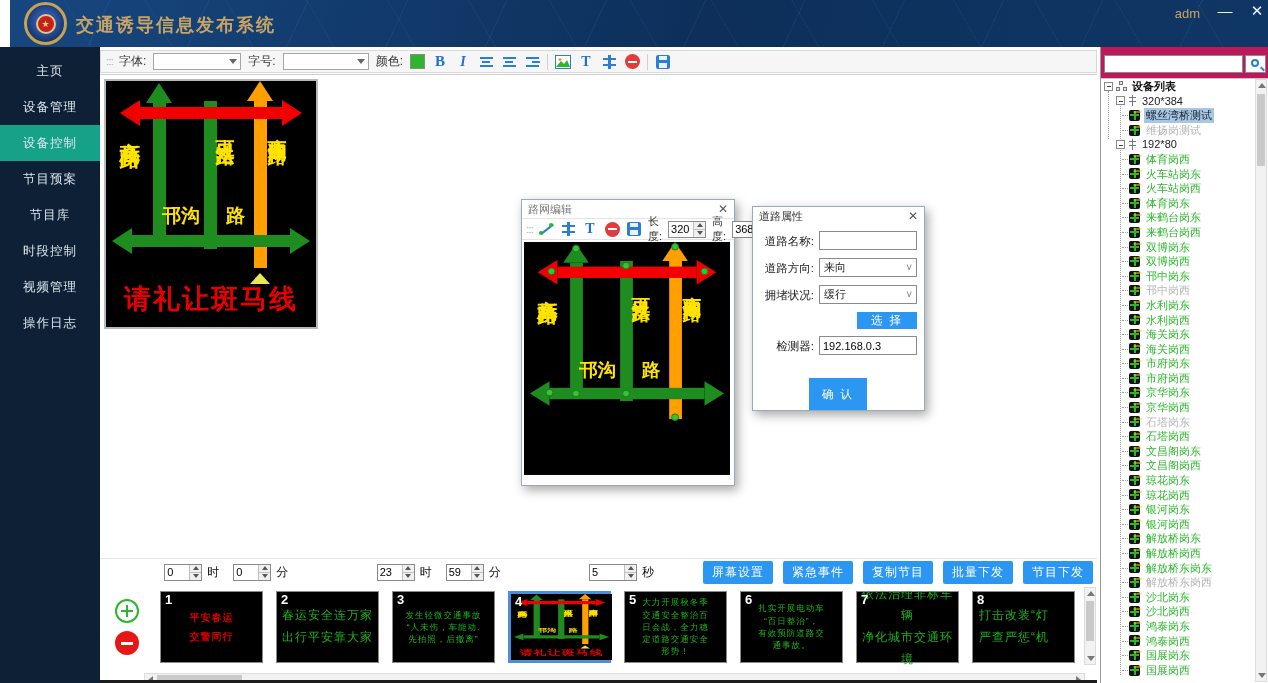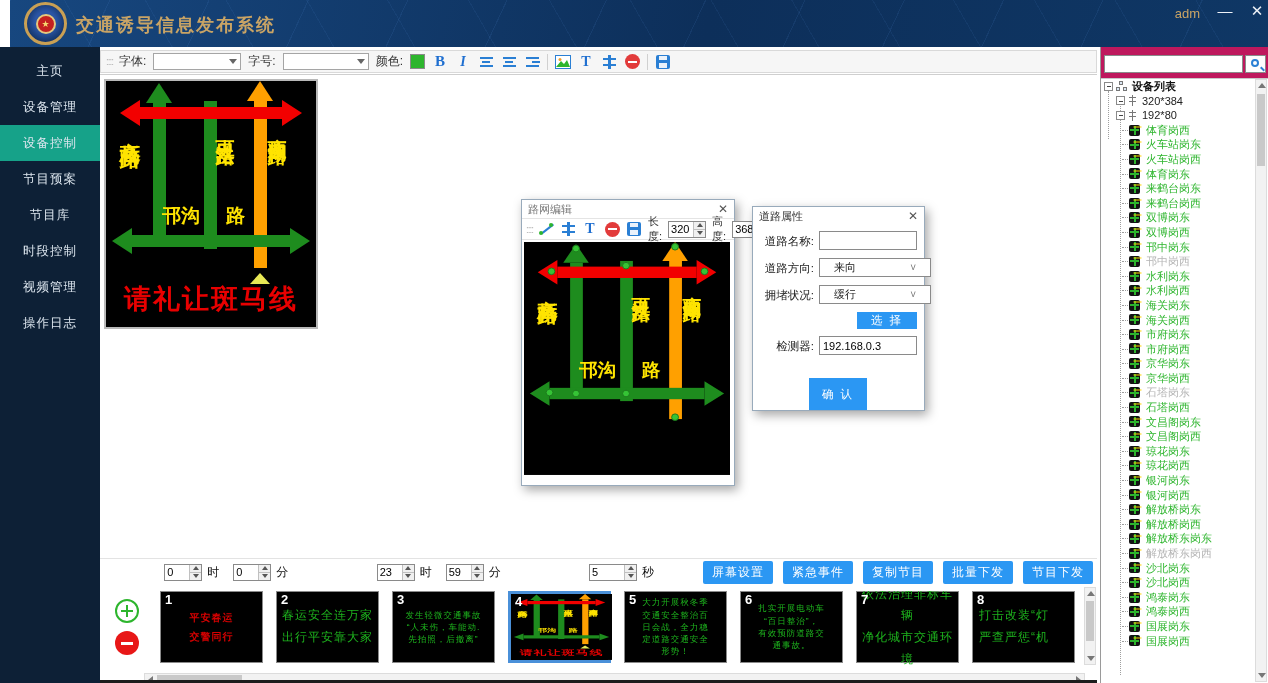--- a/index.html
+++ b/index.html
@@ -112,22 +112,22 @@
   .disk-ico::before { content:''; position:absolute; left:3px; top:1px; width:8px; height:4px; background:#eaf2fb; }
   .disk-ico::after { content:''; position:absolute; left:3px; bottom:1px; width:8px; height:5px; background:#eaf2fb; }
 
   
   #props-dlg { left:652px; top:131px; width:173px; height:205px; font-size:11.5px; }
   #props-dlg .dlg-title { color:#333; }
   .pr-row { position:absolute; left:0; width:100%; }
   .pr-label { position:absolute; right:110px; top:3px; color:#222; white-space:nowrap; }
   .pr-input { position:absolute; left:66px; top:0; width:98px; height:19px; border:1px solid #8a8a8a;
     font-size:11px; padding:0 3px; font-family:inherit; }
-  .pr-select { position:absolute; left:66px; top:0; width:112px; height:19px; border:1px solid #8a8a8a;
-    background:#fff; display:flex; align-items:center; justify-content:space-between; padding:0 14px; }
+  .pr-select { position:absolute; left:66px; top:0; width:98px; height:19px; border:1px solid #8a8a8a;
+    background:#fff; display:flex; align-items:center; justify-content:space-between; padding:0 4px; }
   .pr-select .sv { font-size:11px; color:#222; }
   .sel-caret { color:#777; font-size:10px; }
   .btn-blue { background:#2b97f3; color:#fff; border:0; font-size:11.5px; font-family:inherit;
     letter-spacing:2px; cursor:pointer; }
 
   
   .controls { position:absolute; left:0; top:511px; width:997px; height:27px; background:#fff;
     border-top:1px solid #e3e3e3; display:flex; align-items:center; font-size:12px; color:#111; padding-left:8px; }
   .controls .lbl { margin-right:5px;margin-top:42px; }
   .controls .unit { margin:0 14px 0 5px; }
@@ -595,20 +595,32 @@
             <i></i>
             <i></i>
           </span>
         <span class="t-label">设备列表</span>
       </div>
       <div class="trow row-group">
         <span class="exp"></span>
         <span class="pole-ico"></span>
         <span class="t-label">320*384</span>
       </div>
+      <div>
+
+          <div class="trow row-dev">
+            <span class="sig-ico"></span>
+            <span class="t-label selected">螺丝湾桥测试</span>
+          </div>
+
+          <div class="trow row-dev">
+            <span class="sig-ico"></span>
+            <span class="t-label offline">维扬岗测试</span>
+          </div>
+        </div>
       <div class="trow row-group">
         <span class="exp"></span>
         <span class="pole-ico"></span>
         <span class="t-label">192*80</span>
       </div>
       <div>
 
           <div class="trow row-dev">
             <span class="sig-ico"></span>
             <span class="t-label online">体育岗西</span>

